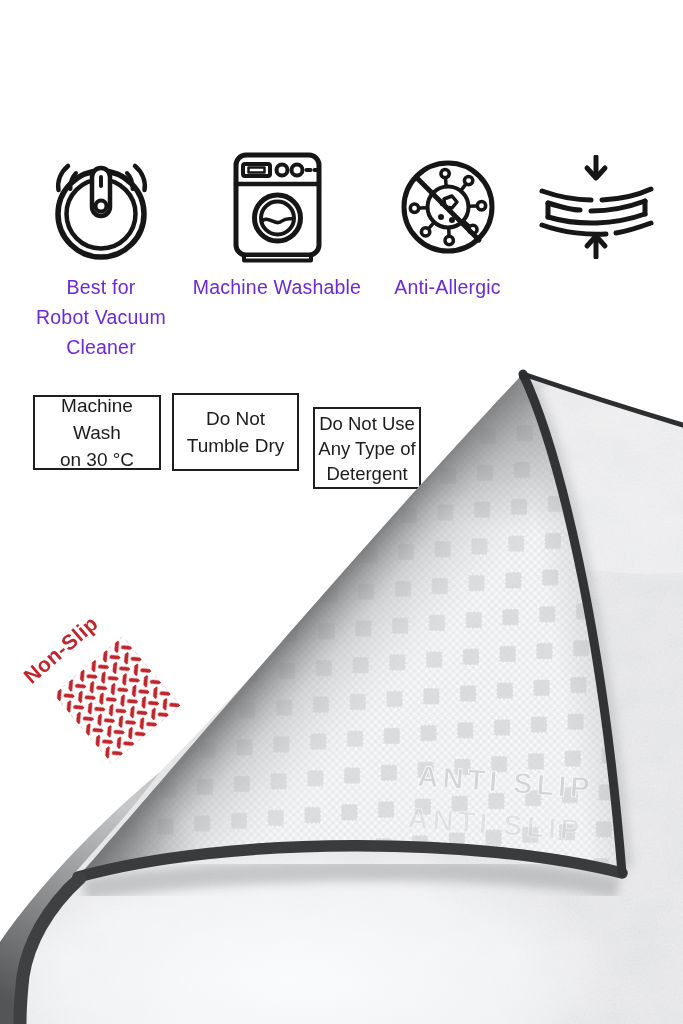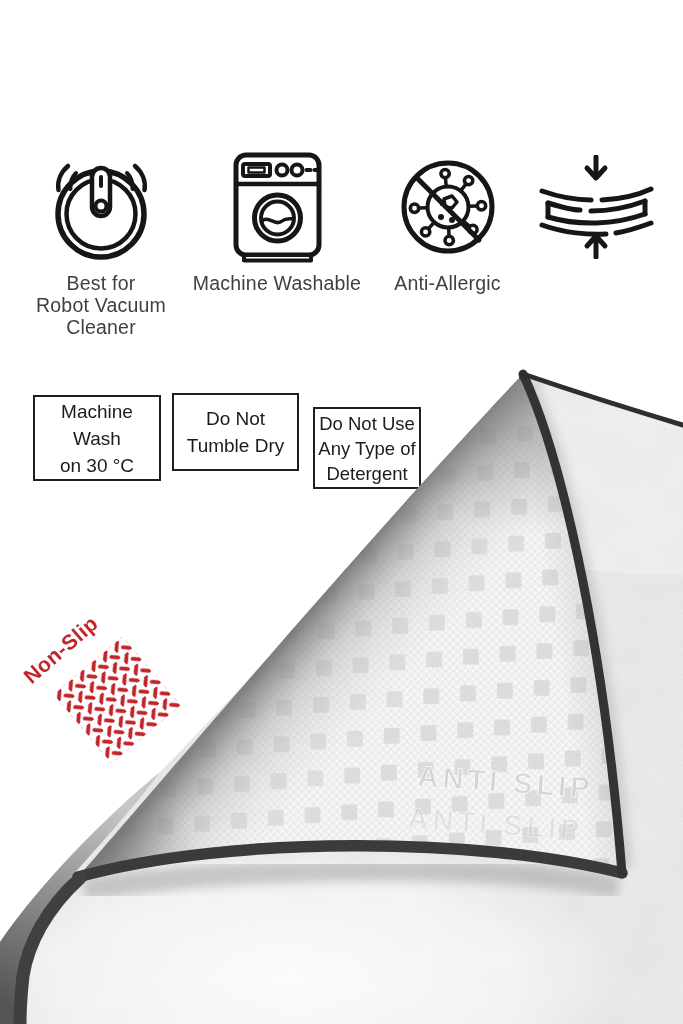--- a/index.html
+++ b/index.html
@@ -3,34 +3,34 @@
 <meta charset="utf-8">
 <style>
   html,body{margin:0;padding:0;background:#ffffff;}
   .canvas{
     position:relative;width:683px;height:1024px;background:#ffffff;overflow:hidden;
     font-family:"Liberation Sans", sans-serif;color:#1c1c1c;
   }
   .feature{position:absolute;display:flex;flex-direction:column;align-items:center;}
   .icon-box{height:114px;display:flex;align-items:center;justify-content:center;}
   .caption{
-    margin-top:8px;font-size:19.5px;line-height:22px;text-align:center;
-    white-space:pre-line;letter-spacing:.2px;color:#404040;
+    margin-top:8px;font-size:19.5px;line-height:30px;text-align:center;
+    white-space:pre-line;letter-spacing:.2px;color:#6d28d9;
   }
   #f-robot{left:21px;top:150px;width:160px;}
   #f-washer{left:192px;top:150px;width:170px;}
   #f-allergic{left:380px;top:150px;width:135px;}
   #f-thickness{left:514px;top:150px;width:165px;}
 
   .care-box{
     position:absolute;border:2.5px solid #1e1e1e;box-sizing:border-box;
     display:flex;align-items:center;justify-content:center;background:#fff;
   }
   .care-label{white-space:pre-line;text-align:center;font-size:19px;line-height:27px;color:#1c1c1c;}
-  #care-1{left:33px;top:395px;width:128px;height:86px;}
+  #care-1{left:33px;top:395px;width:128px;height:75px;}
   #care-2{left:172px;top:393px;width:127px;height:78px;}
   #care-3{left:313px;top:407px;width:108px;height:82px;}
   #care-3 .care-label{line-height:25px;font-size:18.5px;}
 
   .nonslip-label{
     position:absolute;left:36px;top:664px;height:26px;
     color:#c1242b;font-size:21px;font-weight:bold;letter-spacing:.5px;
     transform:rotate(-41deg);transform-origin:0 100%;white-space:nowrap;
   }
   .hatch-svg{position:absolute;left:45px;top:628px;}

